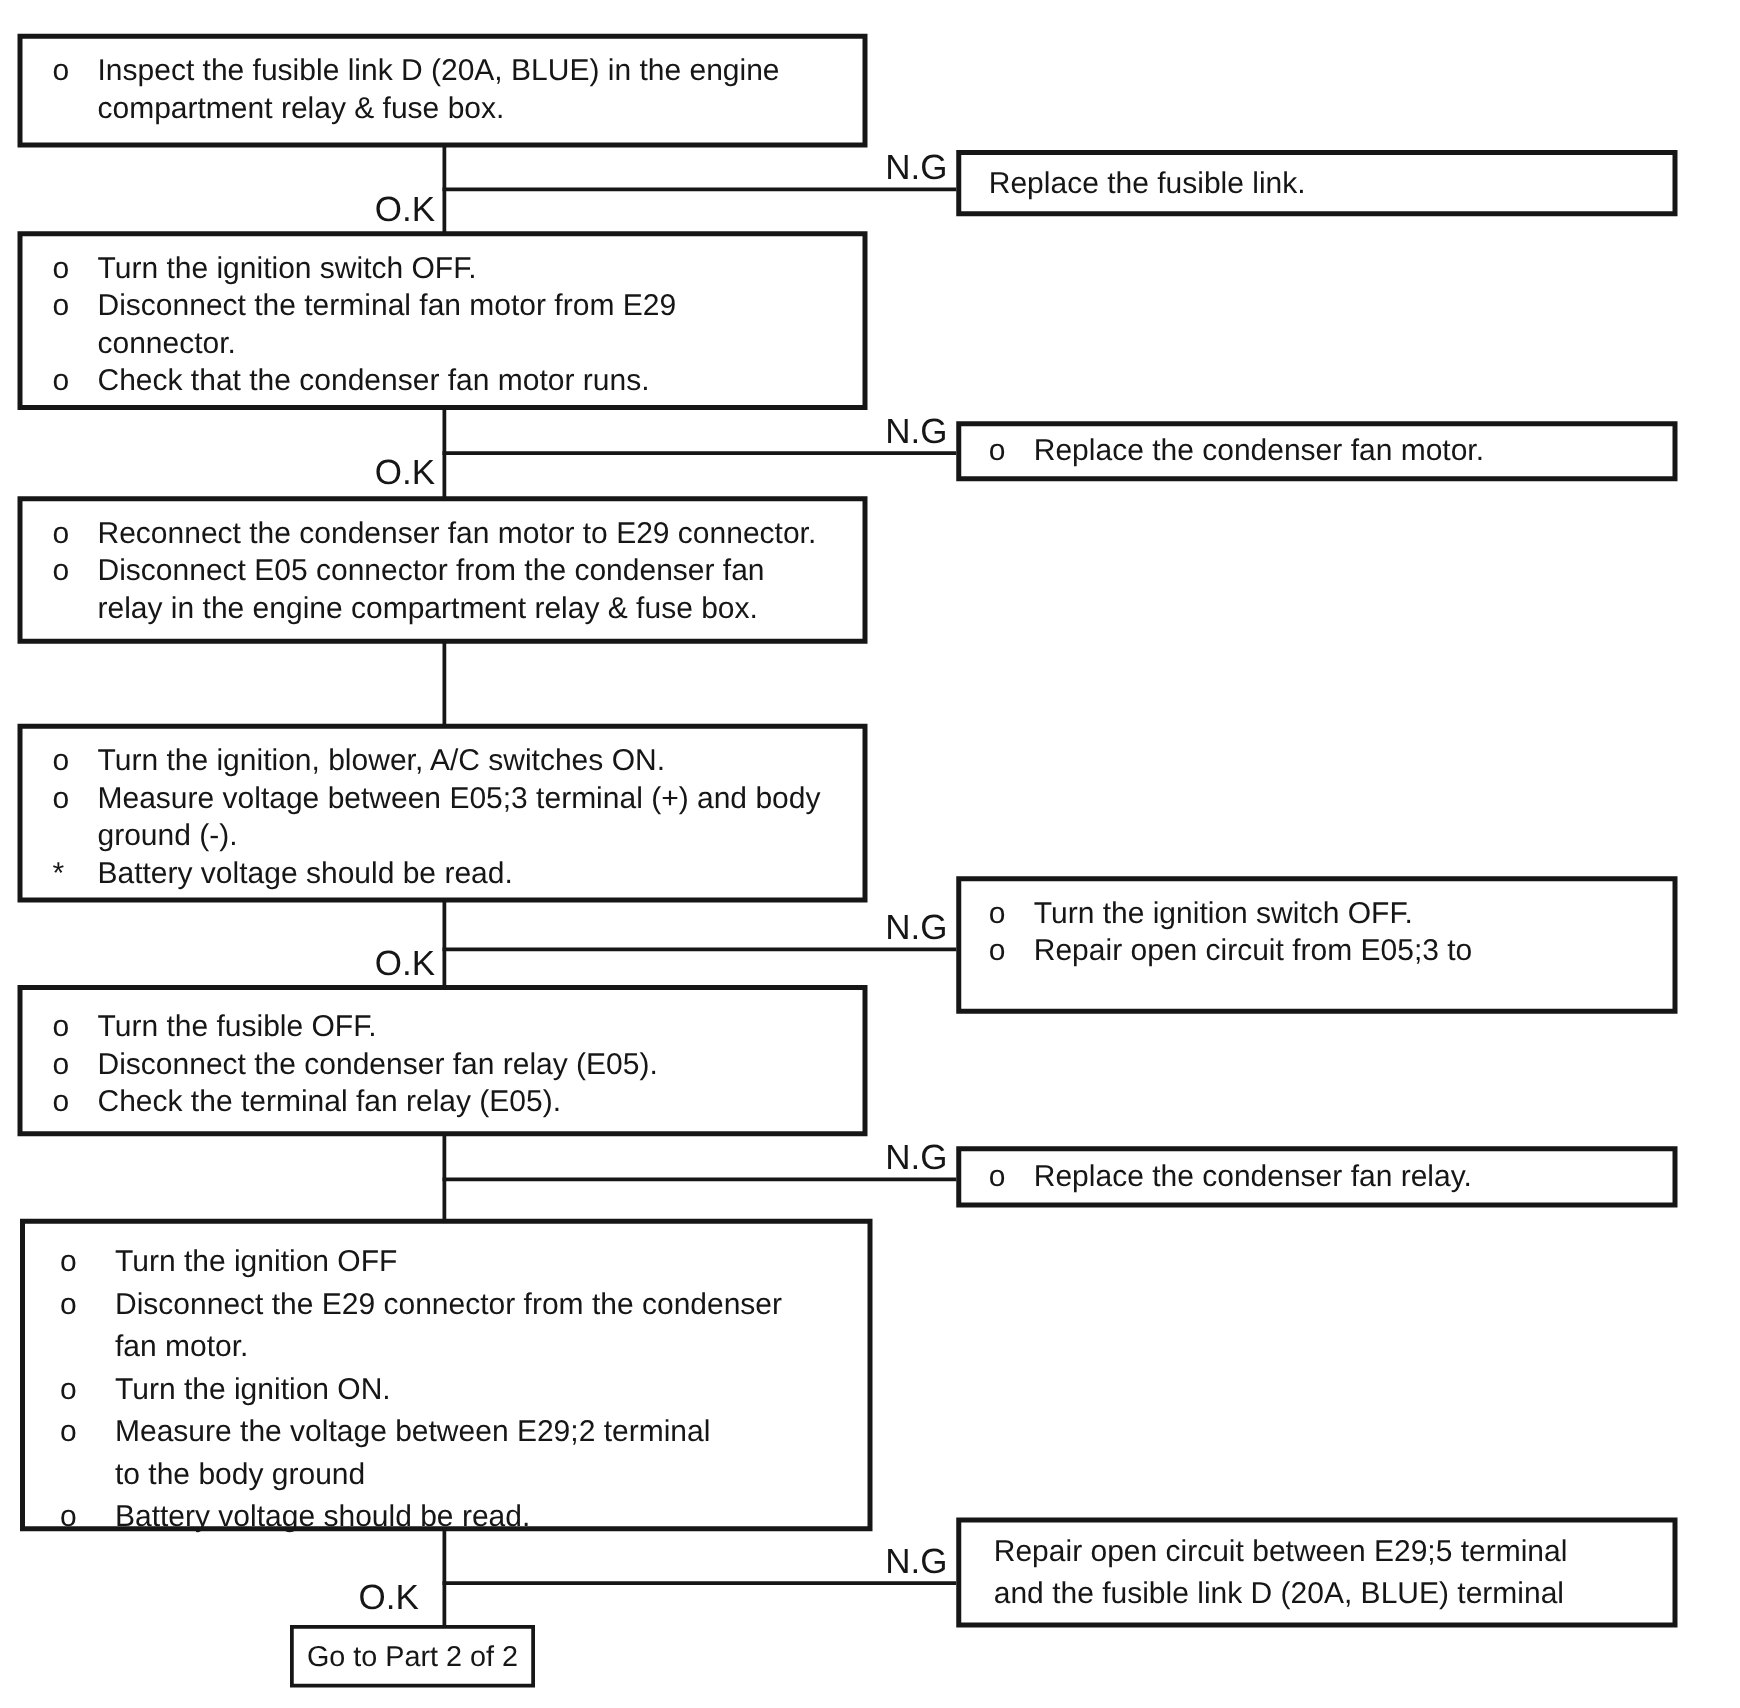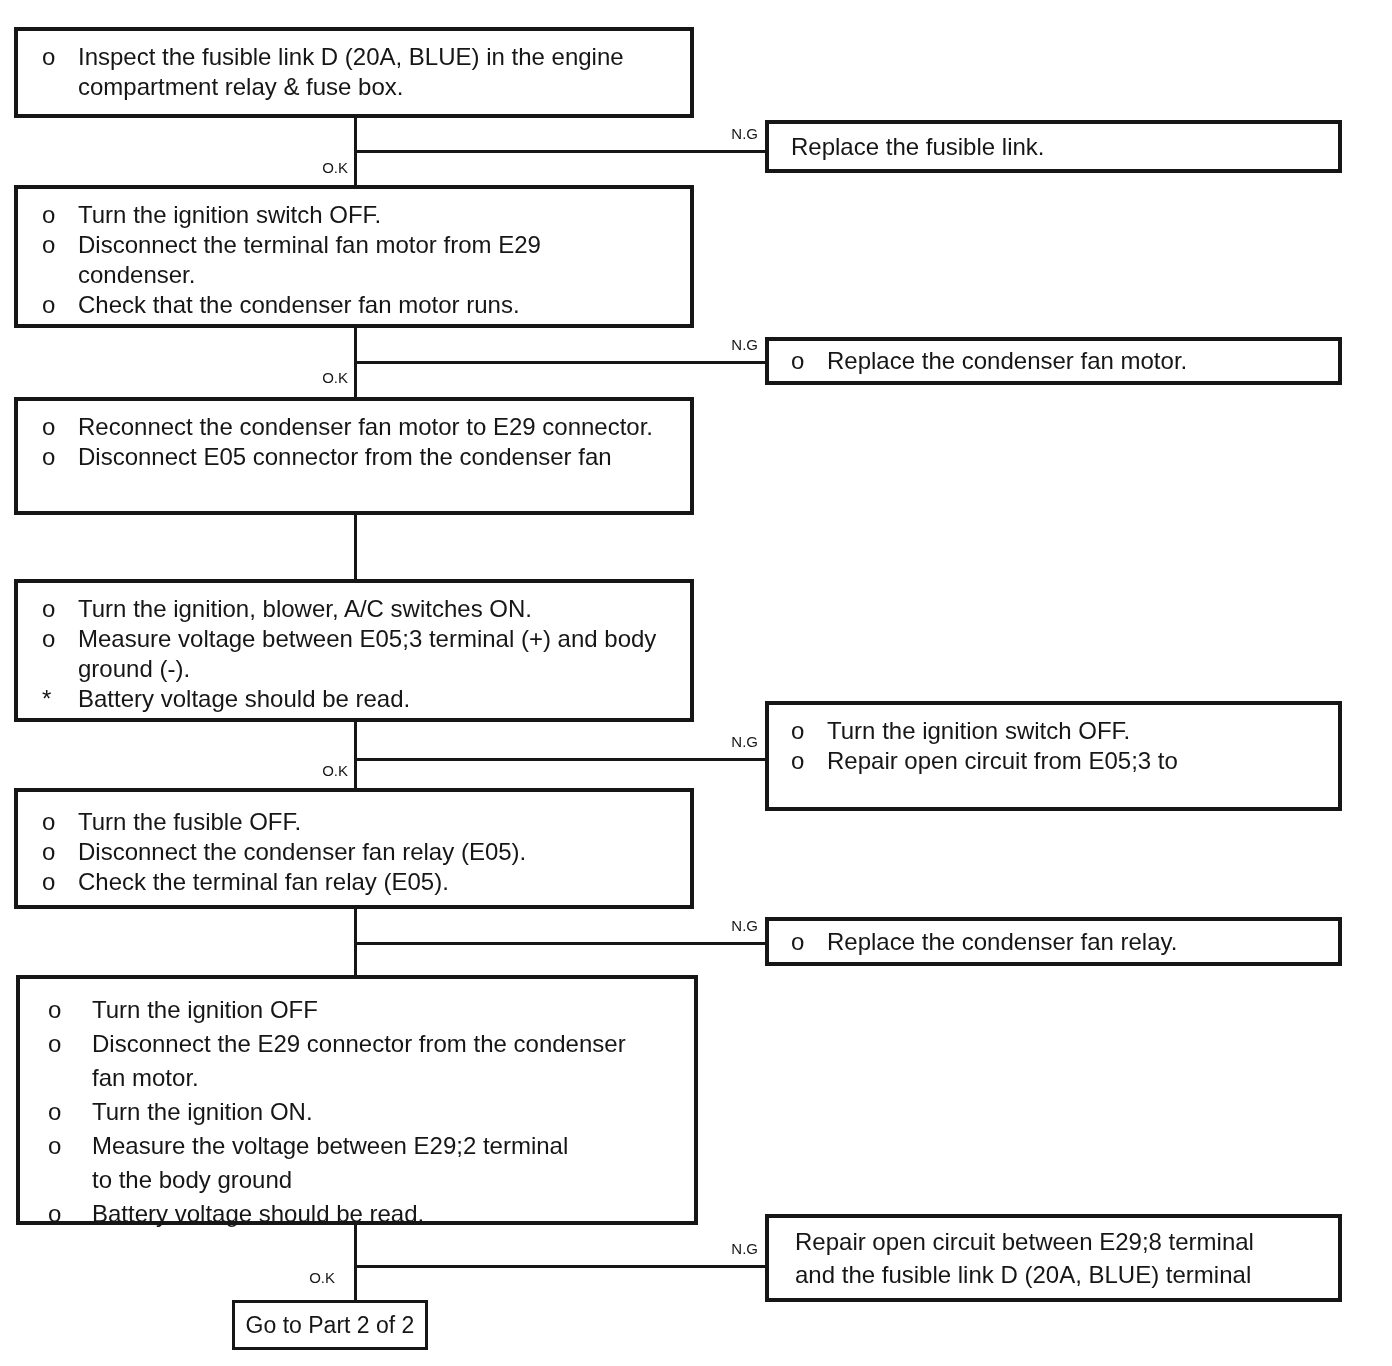--- a/index.html
+++ b/index.html
@@ -25,21 +25,21 @@
   .widegap .row{line-height:34px;}
   .widegap .row .b{flex-basis:44px;padding-left:28px;}
   .rrows .row .b{flex:0 0 36px;padding-left:22px;}
   .vcenter{display:flex;flex-direction:column;justify-content:center;}
   .vcenter .rows{padding-top:0;}
   .line{position:absolute;background:#161616;}
   .vline{width:3px;}
   .hline{height:3px;}
   .lbl{
     position:absolute;
-    font-size:15px;
+    font-size:28px;
     line-height:28px;
     text-align:right;
     white-space:nowrap;
   }
   .terminal{
     position:absolute;
     box-sizing:border-box;
     border:3px solid #161616;
     background:#ffffff;
     display:flex;align-items:center;justify-content:center;
@@ -69,38 +69,42 @@
       <div class="row">
         <span class="b">o</span>
         <span class="t">Turn the ignition switch OFF.</span>
         </div>
       <div class="row">
         <span class="b">o</span>
         <span class="t">Disconnect the terminal fan motor from E29</span>
         </div>
       <div class="row">
         <span class="b"></span>
-        <span class="t">condenser.</span>
+        <span class="t">connector.</span>
         </div>
       <div class="row">
         <span class="b">o</span>
         <span class="t">Check that the condenser fan motor runs.</span>
         </div>
     </div>
   </div>
 
   <div class="box" style="left:14px;top:397px;width:680px;height:118px;">
     <div class="rows">
       <div class="row">
         <span class="b">o</span>
         <span class="t">Reconnect the condenser fan motor to E29 connector.</span>
         </div>
       <div class="row">
         <span class="b">o</span>
         <span class="t">Disconnect E05 connector from the condenser fan</span>
+        </div>
+      <div class="row">
+        <span class="b"></span>
+        <span class="t">relay in the engine compartment relay &amp; fuse box.</span>
         </div>
     </div>
   </div>
 
   <div class="box" style="left:14px;top:579px;width:680px;height:143px;">
     <div class="rows">
       <div class="row">
         <span class="b">o</span>
         <span class="t">Turn the ignition, blower, A/C switches ON.</span>
         </div>
@@ -209,21 +213,21 @@
         <span class="b">o</span>
         <span class="t">Replace the condenser fan relay.</span>
         </div>
     </div>
   </div>
 
   <div class="box rrows vcenter" style="left:765px;top:1214px;width:577px;height:88px;">
     <div class="rows" style="line-height:33px;">
       <div class="row" style="line-height:33px;">
         <span class="b" style="flex-basis:0;padding-left:26px;"></span>
-        <span class="t">Repair open circuit between E29;8 terminal</span>
+        <span class="t">Repair open circuit between E29;5 terminal</span>
         </div>
       <div class="row" style="line-height:33px;">
         <span class="b" style="flex-basis:0;padding-left:26px;"></span>
         <span class="t">and the fusible link D (20A, BLUE) terminal</span>
         </div>
     </div>
   </div>
 
   <div class="terminal" style="left:232px;top:1300px;width:196px;height:50px;">
     <span>Go to Part 2 of 2</span>

